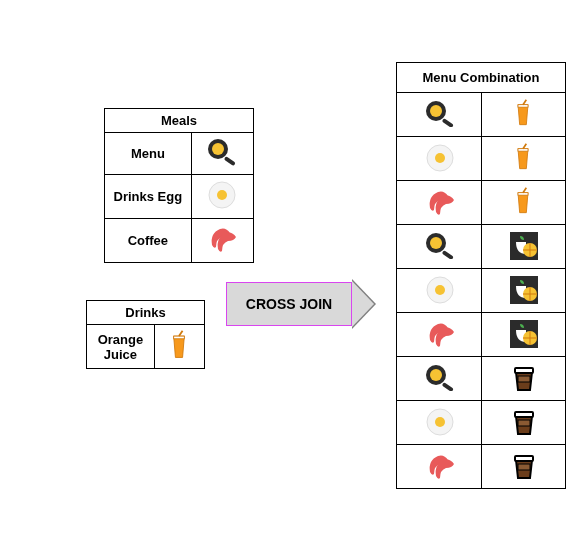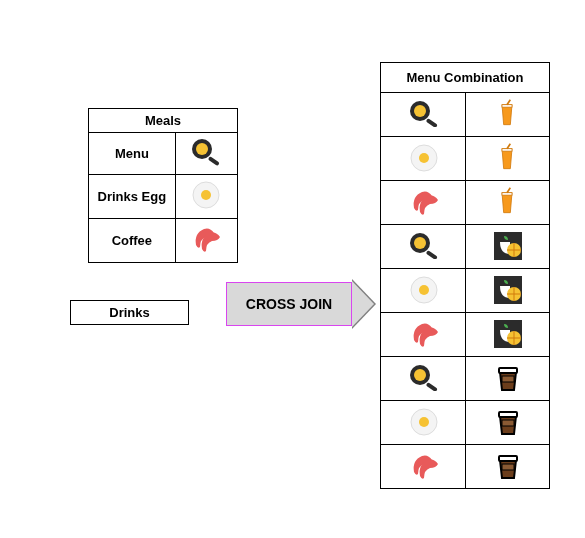--- a/index.html
+++ b/index.html
@@ -9,20 +9,21 @@
     font-family: Arial, Helvetica, sans-serif;
     font-size: 13px;
     background: #fff;
     width: 585px;
     height: 538px;
     position: relative;
   }
   .tbl {
     border-collapse: collapse;
     position: absolute;
+    margin-left: 16px;
   }
   .tbl th, .tbl td {
     border: 1px solid #000;
     text-align: center;
     padding: 4px 6px;
   }
   .tbl th {
     font-weight: bold;
     background: #fff;
   }
@@ -143,20 +144,26 @@
             </svg></span></td>
   </tr>
 </tbody>
   </table>
 
 <table class="tbl" id="drinks">
   <tbody>
       <tr>
         <th colspan="2">Drinks</th>
       </tr>
+  <tr>
+    <td class="name">Orange Juice</td>
+    <td class="iconcell"><span class="icon"><svg width="32" height="32" viewBox="0 -4 32 36">
+              <use href="#ico-orange-juice"></use>
+            </svg></span></td>
+  </tr>
 </tbody>
   </table>
 
 <div class="arrow-wrap">
   <div class="arrow-box">CROSS JOIN</div>
   <div class="arrow-head"></div>
   <div class="arrow-head-inner"></div>
 </div>
 
 <table class="tbl" id="result">

